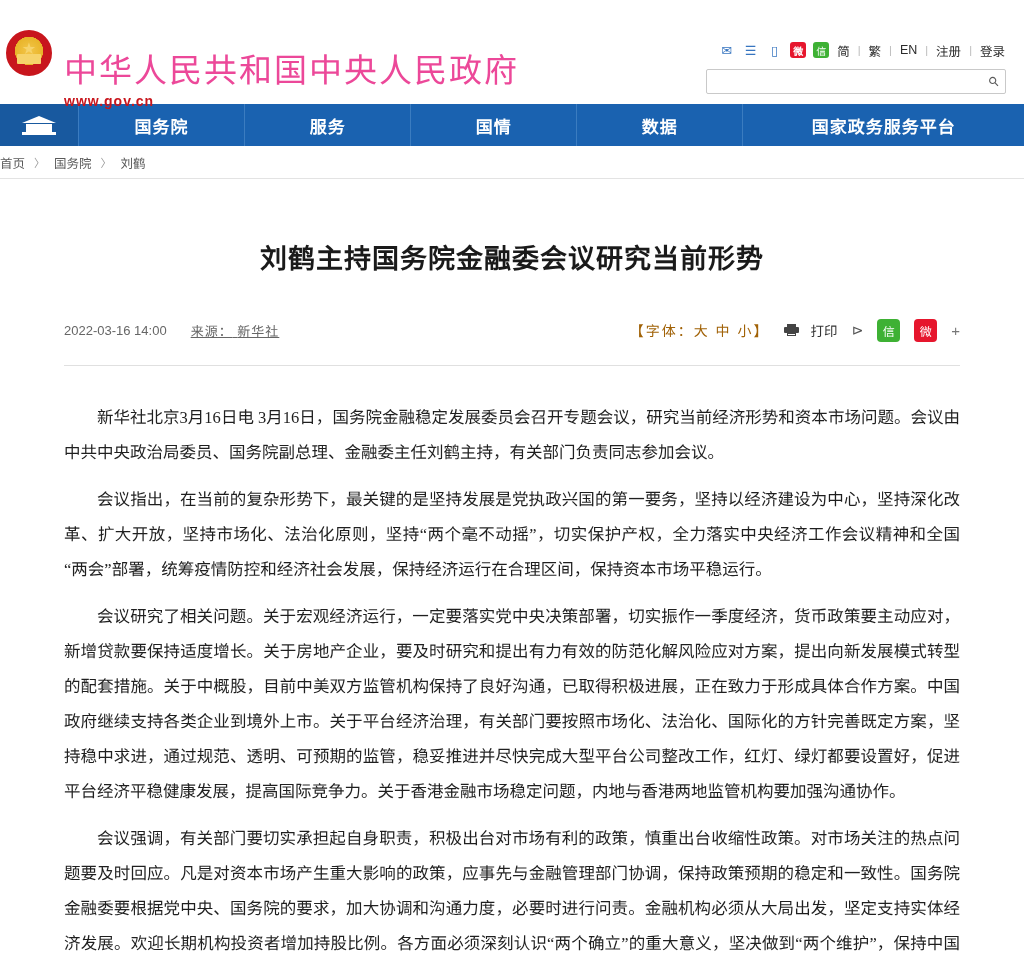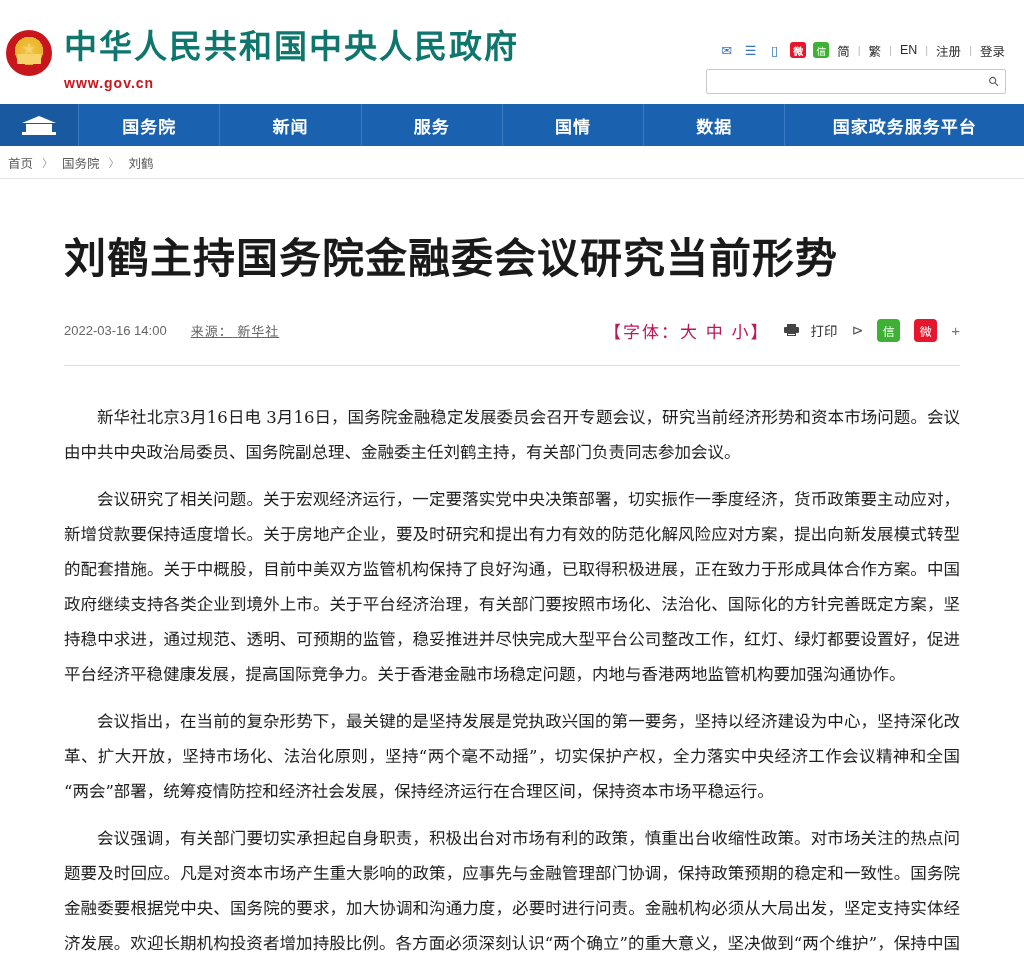--- a/index.html
+++ b/index.html
@@ -59,33 +59,34 @@
     left: 50%; top: 62%;
     transform: translate(-50%,-50%);
     width: 24px; height: 10px;
     background: #f6d36b;
     border-radius: 1px;
   }
   .brand-text {
     margin-left: 12px;
   }
   .brand-title {
-    color: #0f766e;
+    color: #ec4899;
     font-size: 33px;
-    font-weight: bold;
+    font-weight: normal;
     letter-spacing: 2px;
     line-height: 38px;
     white-space: nowrap;
+    margin-top: 24px;
   }
   .brand-url {
     color: #c8161d;
     font-size: 14px;
     font-weight: bold;
     letter-spacing: 1px;
-    margin-top: 9px;
+    margin-top: 3px;
   }
 
   .header-right {
     position: absolute;
     right: 18px;
     top: 40px;
     width: 300px;
   }
   .header-icons {
     display: flex;
@@ -201,32 +202,33 @@
   }
   .nav-item.last { flex: 1.7; }
 
   
   .crumb {
     height: 33px;
     display: flex;
     align-items: center;
     font-size: 12.5px;
     color: #666;
-    padding-left: 8px;
+    padding-left: 0px;
     border-bottom: 1px solid #e3e3e3;
   }
   .crumb a { color: #5a5a5a; text-decoration: none; }
   .crumb .sep { margin: 0 9px; color: #9a9a9a; font-size: 11px; }
 
   
   .article {
     padding: 0 64px;
   }
   .article-title {
-    font-size: 42px;
+    text-align: center;
+    font-size: 27px;
     font-weight: bold;
     color: #1a1a1a;
     line-height: 44px;
     margin-top: 58px;
     letter-spacing: 1px;
     font-family: "DejaVu Sans", "Liberation Sans", sans-serif;
   }
   .meta-row {
     margin-top: 36px;
     height: 26px;
@@ -239,22 +241,22 @@
   .meta-left { display: flex; align-items: center; gap: 24px; }
   .meta-left .src { letter-spacing: 1px; text-decoration: underline; }
   .meta-right {
     position: absolute;
     right: 0;
     display: flex;
     align-items: center;
     gap: 14px;
   }
   .fontsize {
-    font-size: 17px;
-    color: #be185d;
+    font-size: 14px;
+    color: #a16207;
     letter-spacing: 2px;
   }
   .print {
     display: flex;
     align-items: center;
     gap: 12px;
     font-size: 13.5px;
     color: #333;
   }
   .printer {
@@ -291,20 +293,21 @@
     margin-top: 34px;
     font-family: "DejaVu Serif", "Liberation Serif", serif;
     font-size: 16.5px;
     line-height: 35px;
     color: #1f1f1f;
     text-align: justify;
   }
   .body-text p {
     margin: 0 0 12px 0;
     text-indent: 2em;
+    font-family: Liberation Serif, serif;
   }
 </style>
 </head>
 <body>
 
 <div class="header">
   <div class="brand">
     <div class="emblem">
       <div class="circle"></div>
       <div class="star">★</div>
@@ -342,21 +345,20 @@
 
 <div class="nav">
   <div class="nav-home">
     <span class="gate-ico">
       <span class="roof"></span>
         <span class="body"></span>
         <span class="base"></span>
     </span>
   </div>
   <div class="nav-item">国务院</div>
-  <div class="nav-item">新闻</div>
   <div class="nav-item">服务</div>
   <div class="nav-item">国情</div>
   <div class="nav-item">数据</div>
   <div class="nav-item last">国家政务服务平台</div>
 </div>
 
 <div class="crumb">
   <a href="#">首页</a>
   <span class="sep">〉</span>
   <a href="#">国务院</a>
@@ -389,17 +391,17 @@
       <span class="wc">信</span>
       <span class="wb">微</span>
       <span class="plus">+</span>
     </div>
   </div>
 
   <div class="rule"></div>
 
   <div class="body-text">
     <p>新华社北京3月16日电 3月16日，国务院金融稳定发展委员会召开专题会议，研究当前经济形势和资本市场问题。会议由中共中央政治局委员、国务院副总理、金融委主任刘鹤主持，有关部门负责同志参加会议。</p>
+    <p>会议指出，在当前的复杂形势下，最关键的是坚持发展是党执政兴国的第一要务，坚持以经济建设为中心，坚持深化改革、扩大开放，坚持市场化、法治化原则，坚持“两个毫不动摇”，切实保护产权，全力落实中央经济工作会议精神和全国“两会”部署，统筹疫情防控和经济社会发展，保持经济运行在合理区间，保持资本市场平稳运行。</p>
     <p>会议研究了相关问题。关于宏观经济运行，一定要落实党中央决策部署，切实振作一季度经济，货币政策要主动应对，新增贷款要保持适度增长。关于房地产企业，要及时研究和提出有力有效的防范化解风险应对方案，提出向新发展模式转型的配套措施。关于中概股，目前中美双方监管机构保持了良好沟通，已取得积极进展，正在致力于形成具体合作方案。中国政府继续支持各类企业到境外上市。关于平台经济治理，有关部门要按照市场化、法治化、国际化的方针完善既定方案，坚持稳中求进，通过规范、透明、可预期的监管，稳妥推进并尽快完成大型平台公司整改工作，红灯、绿灯都要设置好，促进平台经济平稳健康发展，提高国际竞争力。关于香港金融市场稳定问题，内地与香港两地监管机构要加强沟通协作。</p>
-    <p>会议指出，在当前的复杂形势下，最关键的是坚持发展是党执政兴国的第一要务，坚持以经济建设为中心，坚持深化改革、扩大开放，坚持市场化、法治化原则，坚持“两个毫不动摇”，切实保护产权，全力落实中央经济工作会议精神和全国“两会”部署，统筹疫情防控和经济社会发展，保持经济运行在合理区间，保持资本市场平稳运行。</p>
     <p>会议强调，有关部门要切实承担起自身职责，积极出台对市场有利的政策，慎重出台收缩性政策。对市场关注的热点问题要及时回应。凡是对资本市场产生重大影响的政策，应事先与金融管理部门协调，保持政策预期的稳定和一致性。国务院金融委要根据党中央、国务院的要求，加大协调和沟通力度，必要时进行问责。金融机构必须从大局出发，坚定支持实体经济发展。欢迎长期机构投资者增加持股比例。各方面必须深刻认识“两个确立”的重大意义，坚决做到“两个维护”，保持中国经济健康发展的长期态势，共同维护资本市场的稳定发展。</p>
   </div>
 </div>
 
 </body></html>

